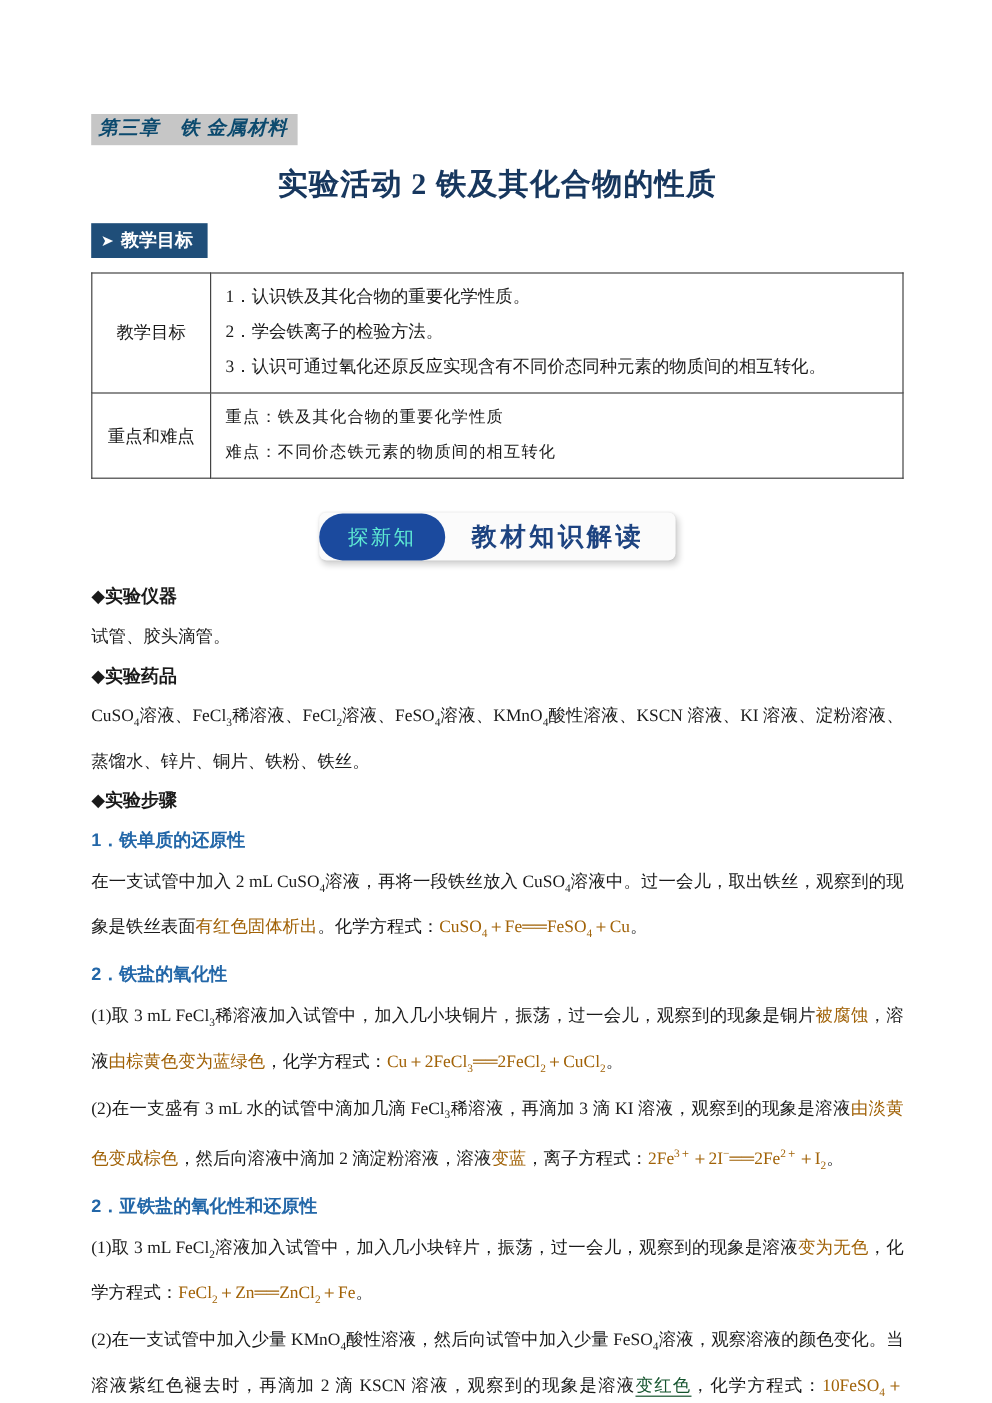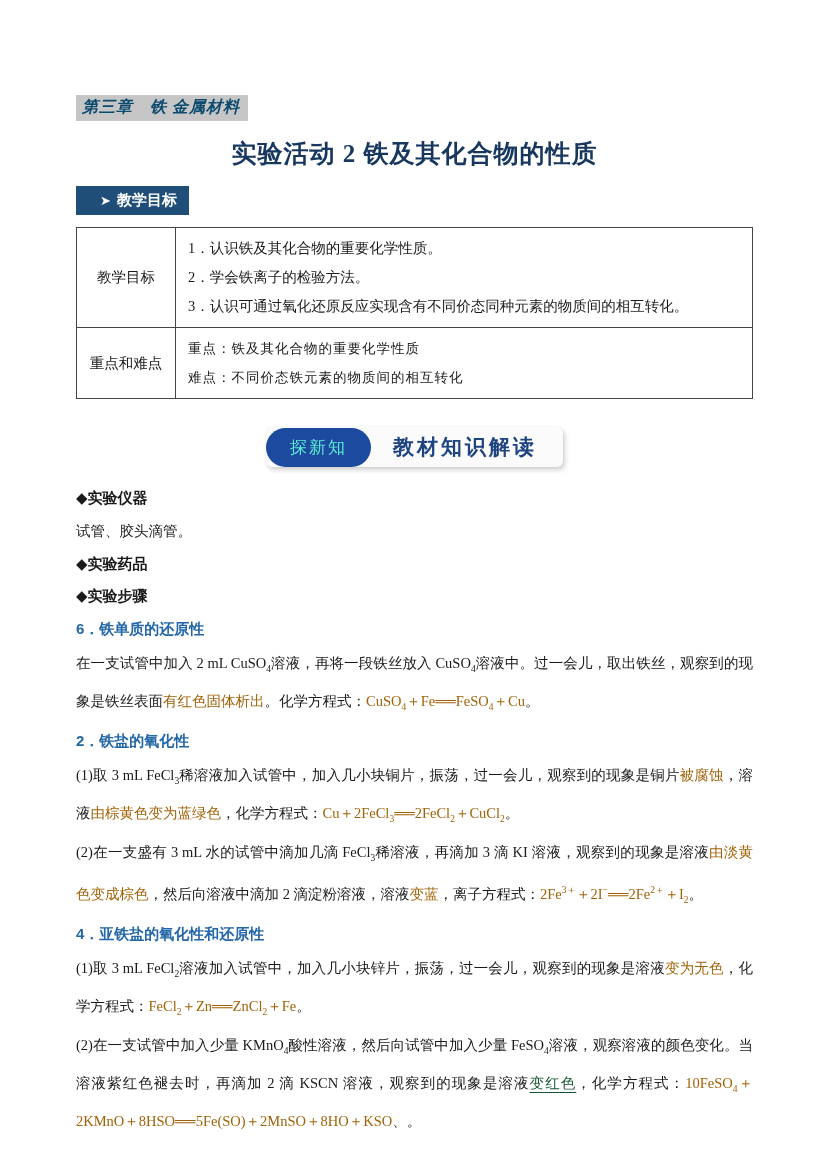--- a/index.html
+++ b/index.html
@@ -15,21 +15,21 @@
     font-style:italic;font-weight:bold;font-size:16px;
     padding:2px 8px 3px 6px;letter-spacing:1px;
   }
   .doc-title{
     text-align:center;color:#17375e;font-weight:bold;
     font-size:25px;margin:16px 0 14px 0;letter-spacing:1px;
   }
   .obj-label{
     display:inline-block;background:#1f4e79;color:#ffffff;
     font-family:"Liberation Sans","DejaVu Sans",sans-serif;
-    font-size:15px;font-weight:bold;padding:5px 12px 5px 24px;margin:2px 0 10px 0;
+    font-size:15px;font-weight:bold;padding:5px 12px 5px 8px;margin:2px 0 10px 0;
   }
   .obj-label .arrow{margin-right:6px;font-size:13px;}
 
   table.obj{border-collapse:collapse;width:100%;margin:2px 0 26px 0;}
   table.obj td{border:1px solid #444;font-size:14.5px;vertical-align:middle;}
   table.obj td.hd{width:90px;text-align:center;padding:6px 4px;}
   table.obj td.bd{padding:6px 12px;}
   table.obj td .ln{line-height:29px;}
   table.obj tr.kai td .ln{font-family:"DejaVu Sans","Liberation Sans",sans-serif;font-size:13.5px;letter-spacing:1px;}
 
@@ -98,24 +98,25 @@
     <div class="card">
       <span class="pill">探新知</span>
       <span class="lbl">教材知识解读</span>
     </div>
   </div>
 
   <div id="content">
       <div class="h3">◆实验仪器</div>
       <div class="p">试管、胶头滴管。</div>
       <div class="h3">◆实验药品</div>
+      <div class="p">CuSO<sub>4</sub>溶液、FeCl<sub>3</sub>稀溶液、FeCl<sub>2</sub>溶液、FeSO<sub>4</sub>溶液、KMnO<sub>4</sub>酸性溶液、KSCN 溶液、KI 溶液、淀粉溶液、蒸馏水、锌片、铜片、铁粉、铁丝。</div>
       <div class="h3">◆实验步骤</div>
-      <div class="h2">6．铁单质的还原性</div>
+      <div class="h2">1．铁单质的还原性</div>
       <div class="p">在一支试管中加入 2 mL CuSO<sub>4</sub>溶液，再将一段铁丝放入 CuSO<sub>4</sub>溶液中。过一会儿，取出铁丝，观察到的现象是铁丝表面<span class="r">有红色固体析出</span>。化学方程式：<span class="r">CuSO<sub>4</sub>＋Fe══FeSO<sub>4</sub>＋Cu</span>。</div>
       <div class="h2">2．铁盐的氧化性</div>
       <div class="p">(1)取 3 mL FeCl<sub>3</sub>稀溶液加入试管中，加入几小块铜片，振荡，过一会儿，观察到的现象是铜片<span class="r">被腐蚀</span>，溶液<span class="r">由棕黄色变为蓝绿色</span>，化学方程式：<span class="r">Cu＋2FeCl<sub>3</sub>══2FeCl<sub>2</sub>＋CuCl<sub>2</sub></span>。</div>
       <div class="p">(2)在一支盛有 3 mL 水的试管中滴加几滴 FeCl<sub>3</sub>稀溶液，再滴加 3 滴 KI 溶液，观察到的现象是溶液<span class="r">由淡黄色变成棕色</span>，然后向溶液中滴加 2 滴淀粉溶液，溶液<span class="r">变蓝</span>，离子方程式：<span class="r">2Fe<sup>3＋</sup>＋2I<sup>−</sup>══2Fe<sup>2＋</sup>＋I<sub>2</sub></span>。</div>
-      <div class="h2">4．亚铁盐的氧化性和还原性</div>
+      <div class="h2">2．亚铁盐的氧化性和还原性</div>
       <div class="p">(1)取 3 mL FeCl<sub>2</sub>溶液加入试管中，加入几小块锌片，振荡，过一会儿，观察到的现象是溶液<span class="r">变为无色</span>，化学方程式：<span class="r">FeCl<sub>2</sub>＋Zn══ZnCl<sub>2</sub>＋Fe</span>。</div>
       <div class="p">(2)在一支试管中加入少量 KMnO<sub>4</sub>酸性溶液，然后向试管中加入少量 FeSO<sub>4</sub>溶液，观察溶液的颜色变化。当溶液紫红色褪去时，再滴加 2 滴 KSCN 溶液，观察到的现象是溶液<span class="b">变红色</span>，化学方程式：<span class="r">10FeSO<sub>4</sub>＋2KMnO＋8HSO══5Fe(SO)＋2MnSO＋8HO＋KSO</span>、。</div>
     </div>
 
 </div>
 
 </body></html>

